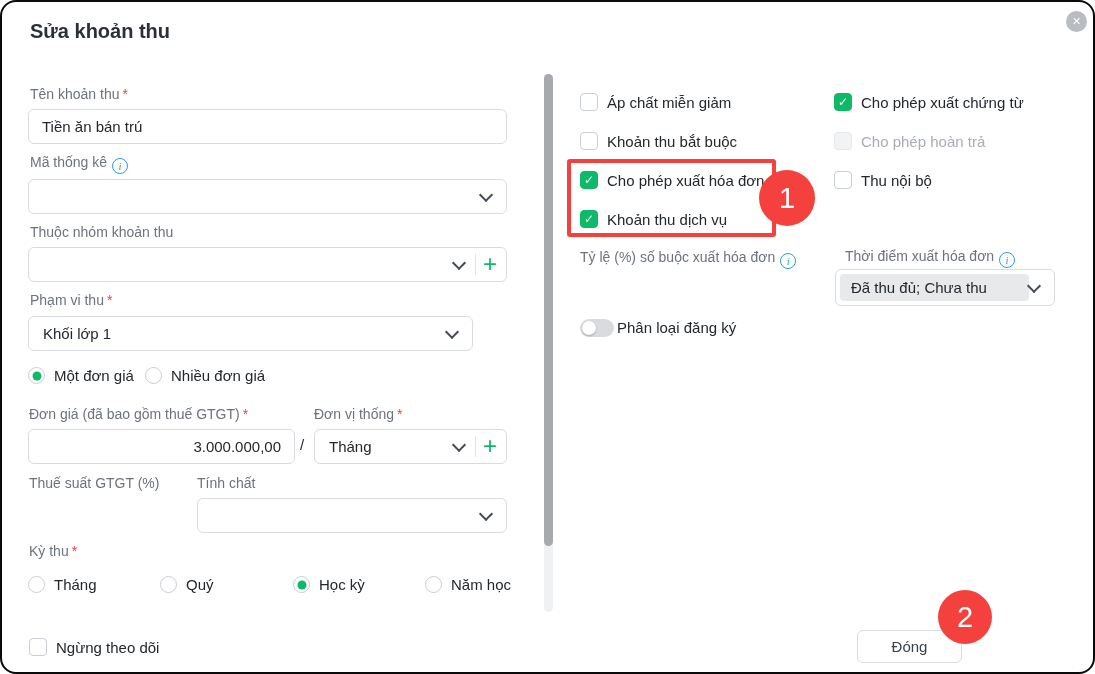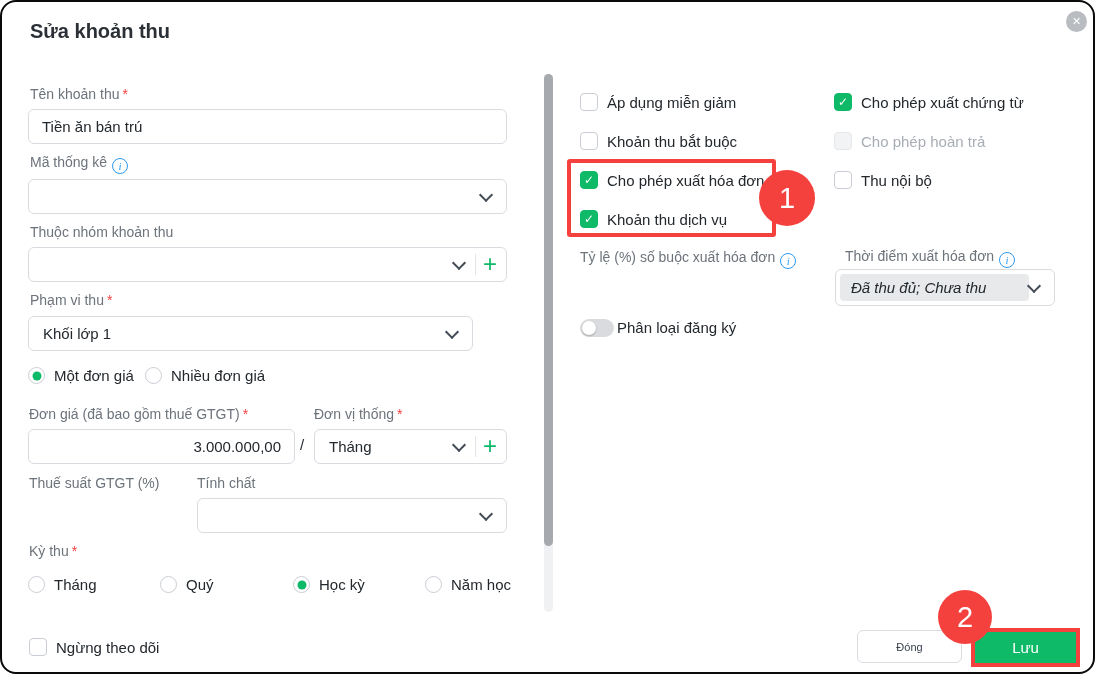--- a/index.html
+++ b/index.html
@@ -36,28 +36,28 @@
   .cb-box{width:18px;height:18px;box-sizing:border-box;border:1.5px solid #c9ced4;border-radius:4px;
         background:#fff;display:flex;align-items:center;justify-content:center;flex:none;}
   .cb-glyph{color:#fff;font-size:12px;font-weight:700;visibility:hidden;line-height:1;}
   .cb.checked .cb-box{background:#0eba68;border-color:#0eba68;}
   .cb.checked .cb-glyph{visibility:visible;}
   .cb.disabled .cb-box{background:#f2f3f5;border-color:#e5e7ea;}
   .cb.disabled{color:#a8adb4;cursor:default;}
   .scroll-track{position:absolute;left:542px;top:72px;width:9px;height:538px;background:#f0f1f3;border-radius:5px;}
   .scroll-thumb{position:absolute;left:542px;top:72px;width:9px;height:472px;background:#a6a9ad;border-radius:5px;}
   .sel-highlight{position:absolute;left:4px;top:4px;bottom:4px;width:189px;background:#e7e9eb;
-        border-radius:4px;line-height:27px;padding-left:11px;box-sizing:border-box;white-space:nowrap;font-style:italic;}
+        border-radius:4px;line-height:27px;padding-left:11px;box-sizing:border-box;white-space:nowrap;}
   .toggle{position:absolute;width:34px;height:18px;border-radius:10px;background:#d9dbde;cursor:pointer;}
   .toggle-knob{position:absolute;left:2px;top:2px;width:14px;height:14px;border-radius:50%;background:#fff;
         box-shadow:0 1px 2px rgba(0,0,0,.25);}
   .ann-rect{position:absolute;border:4px solid #f5413d;border-radius:3px;z-index:8;pointer-events:none;box-sizing:border-box;}
   .badge{position:absolute;background:#f5413d;color:#fff;border-radius:50%;display:flex;align-items:center;
         justify-content:center;font-size:29px;z-index:9;pointer-events:none;}
-  .btn{position:absolute;box-sizing:border-box;border-radius:6px;font-size:11px;display:flex;
+  .btn{position:absolute;box-sizing:border-box;border-radius:6px;font-size:15px;display:flex;
         align-items:center;justify-content:center;cursor:pointer;}
   .btn-close{background:#fff;border:1px solid #d9dce1;color:#39414f;}
   .save-outline{position:absolute;box-sizing:border-box;border:4px solid #f5413d;z-index:7;}
   .btn-save{width:100%;height:100%;background:#0eba68;color:#fff;border:none;font-size:15px;
         font-family:"Liberation Sans","DejaVu Sans",sans-serif;cursor:pointer;}
 </style>
 </head>
 <body>
 
 <div class="modal">
@@ -147,21 +147,21 @@
     <span>Năm học</span>
   </div>
 
   <div class="scroll-track"></div>
   <div class="scroll-thumb"></div>
 
   <div class="cb" style="left:578px;top:91px">
     <span class="cb-box">
         <span class="cb-glyph">✓</span>
       </span>
-    <span>Áp dụng miễn giảm</span>
+    <span>Áp chất miễn giảm</span>
   </div>
   <div class="cb" style="left:578px;top:130px">
     <span class="cb-box">
         <span class="cb-glyph">✓</span>
       </span>
     <span>Khoản thu bắt buộc</span>
   </div>
   <div class="cb checked" style="left:578px;top:169px">
     <span class="cb-box">
         <span class="cb-glyph">✓</span>
@@ -216,18 +216,15 @@
 
   <div class="cb" style="left:27px;top:636px">
     <span class="cb-box">
         <span class="cb-glyph">✓</span>
       </span>
     <span>Ngừng theo dõi</span>
   </div>
 
   <div class="btn btn-close" style="left:855px;top:628px;width:105px;height:33px">Đóng</div>
 
-  <div class="save-outline" style="left:969px;top:626px;width:109px;height:39px">
-    <button class="btn-save">Lưu</button>
-  </div>
   <div class="badge" style="left:936px;top:588px;width:54px;height:54px">2</div>
 
 </div>
 
 </body></html>

